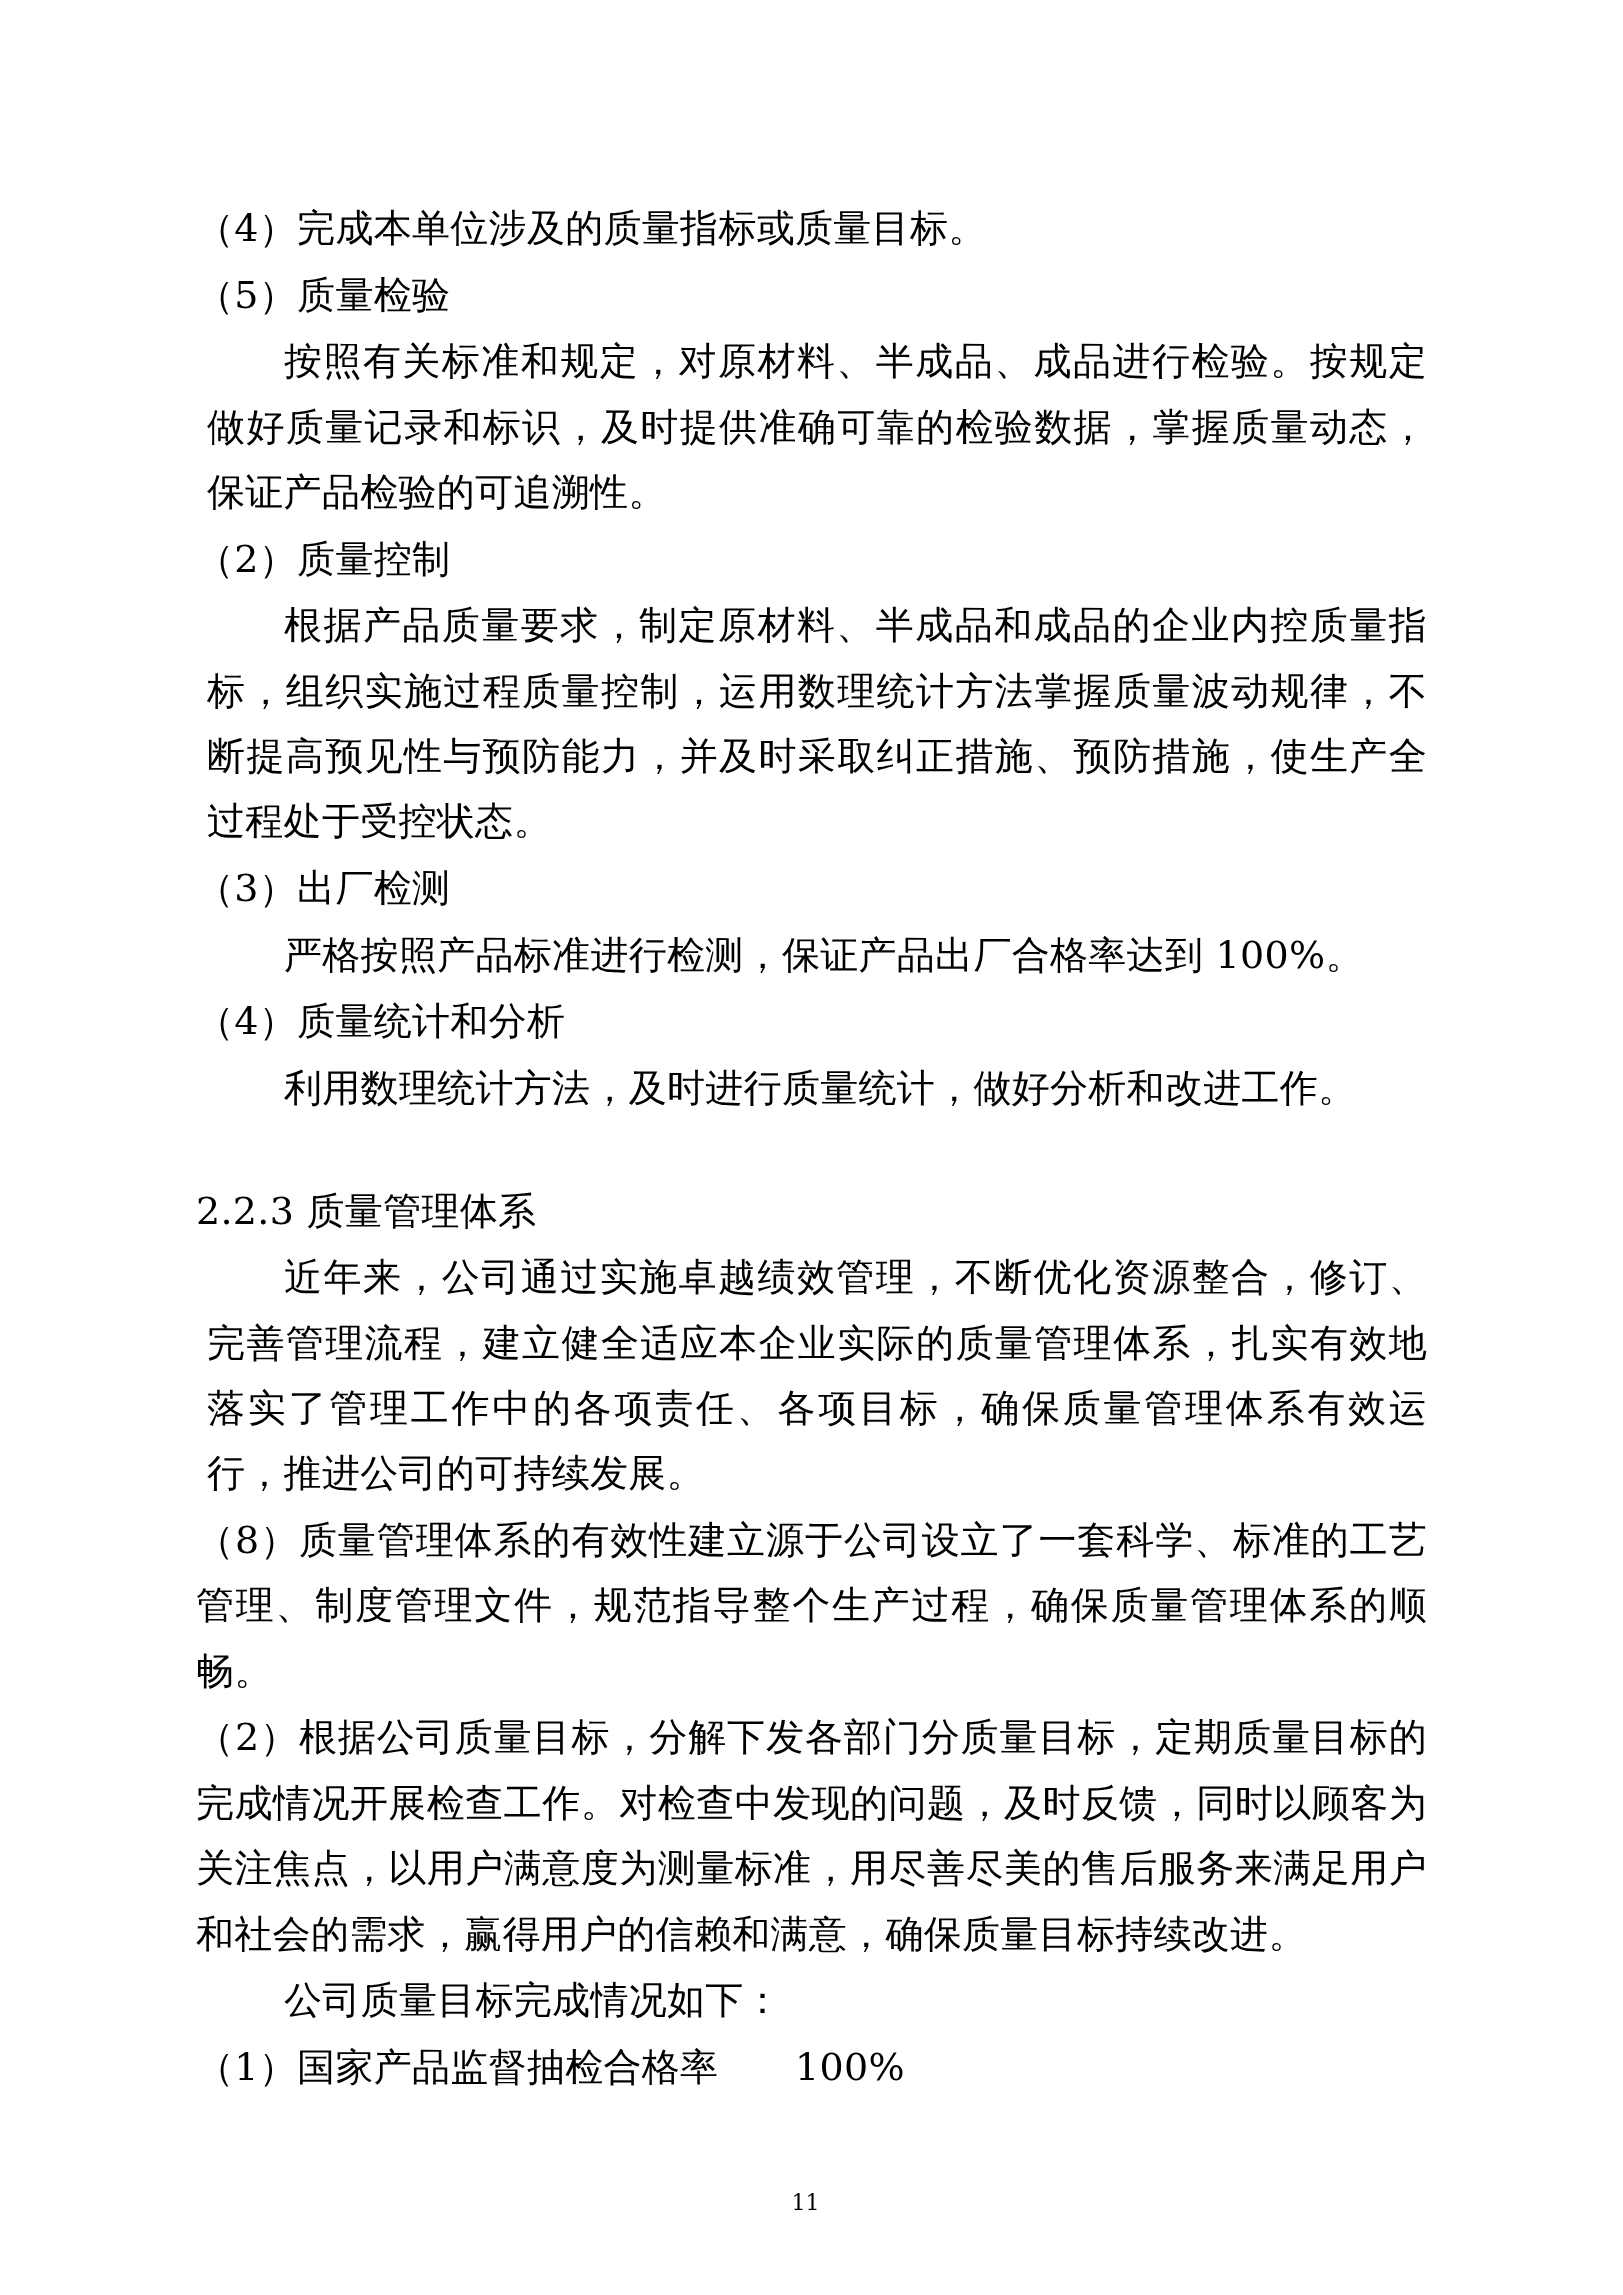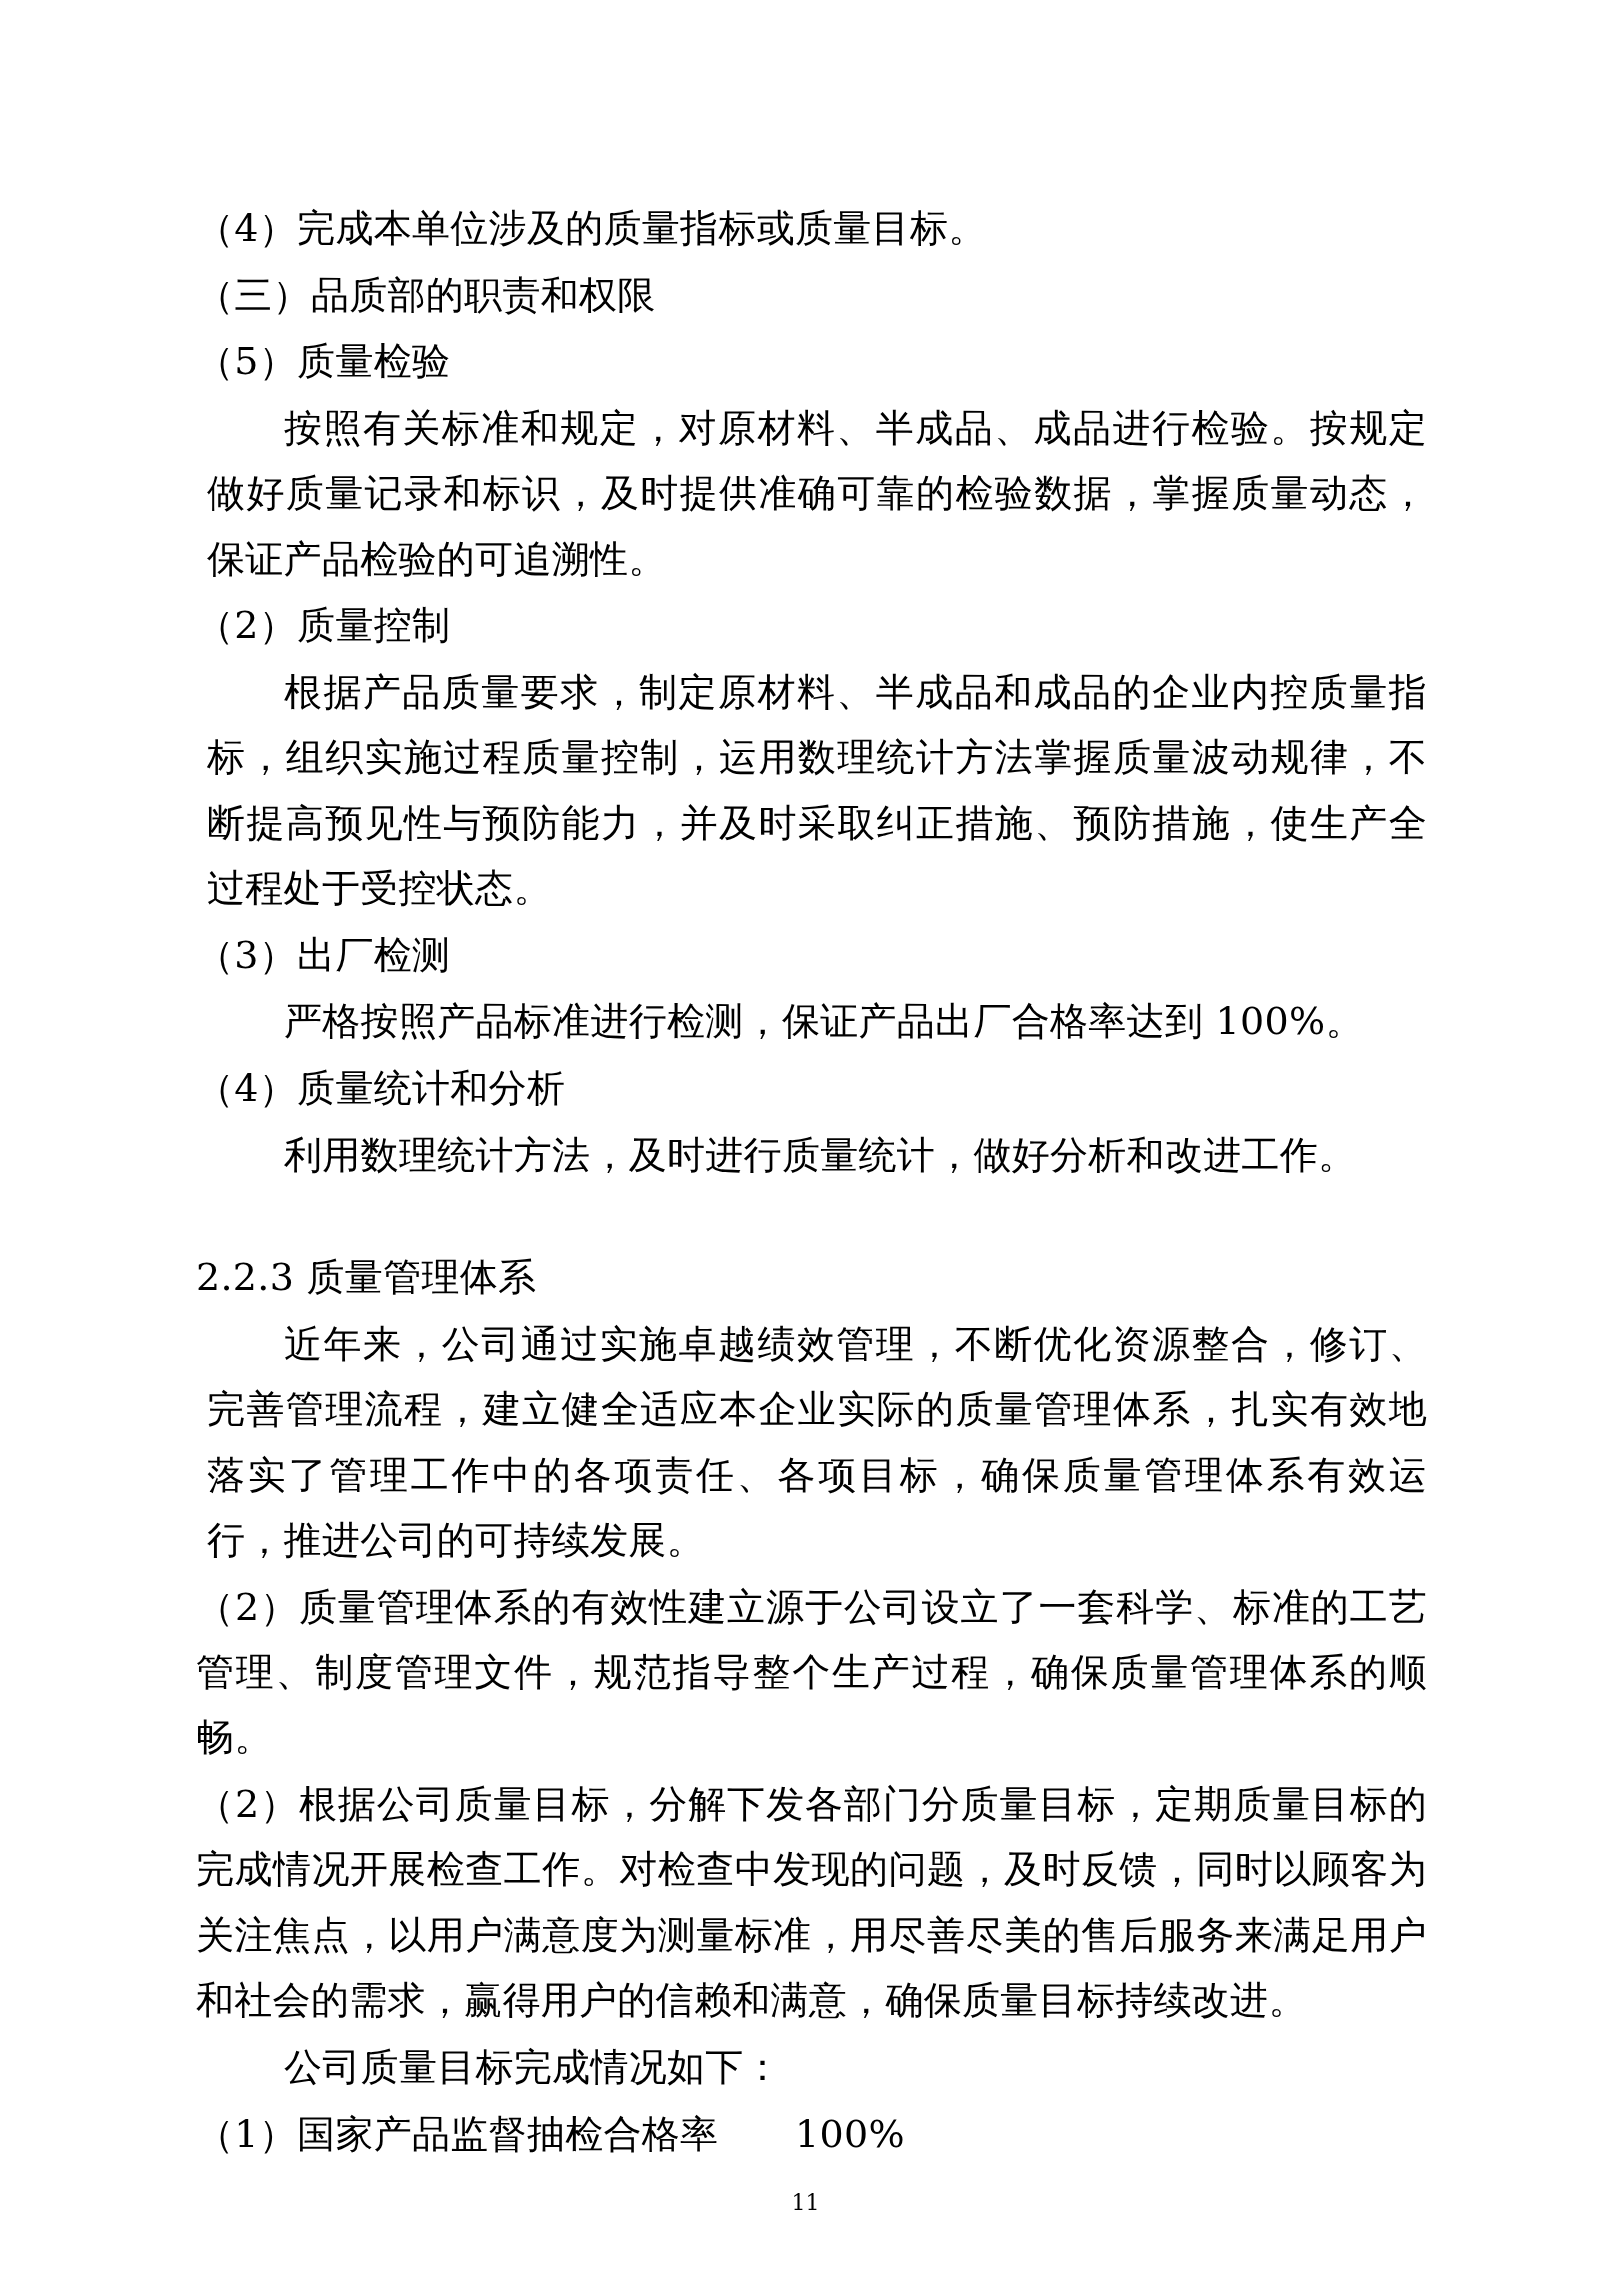--- a/index.html
+++ b/index.html
@@ -51,32 +51,31 @@
     font-family: "DejaVu Serif", serif;
     color: #000000;
   }
 </style>
 </head>
 <body>
 
 <div class="page">
   <div class="doc-body" id="doc-body">
       <p class="para">（4）完成本单位涉及的质量指标或质量目标。</p>
-      <p class="para">（三）品质部的职责和权限</p>
       <p class="para">（5）质量检验</p>
       <p class="para indent">按照有关标准和规定，对原材料、半成品、成品进行检验。按规定做好质量记录和标识，及时提供准确可靠的检验数据，掌握质量动态，保证产品检验的可追溯性。</p>
       <p class="para">（2）质量控制</p>
       <p class="para indent">根据产品质量要求，制定原材料、半成品和成品的企业内控质量指标，组织实施过程质量控制，运用数理统计方法掌握质量波动规律，不断提高预见性与预防能力，并及时采取纠正措施、预防措施，使生产全过程处于受控状态。</p>
       <p class="para">（3）出厂检测</p>
       <p class="para indent">严格按照产品标准进行检测，保证产品出厂合格率达到 100%。</p>
       <p class="para">（4）质量统计和分析</p>
       <p class="para indent">利用数理统计方法，及时进行质量统计，做好分析和改进工作。</p>
       <div class="spacer-block"></div>
       <p class="section-head">2.2.3 质量管理体系</p>
       <p class="para indent">近年来，公司通过实施卓越绩效管理，不断优化资源整合，修订、完善管理流程，建立健全适应本企业实际的质量管理体系，扎实有效地落实了管理工作中的各项责任、各项目标，确保质量管理体系有效运行，推进公司的可持续发展。</p>
-      <p class="para">（2）质量管理体系的有效性建立源于公司设立了一套科学、标准的工艺管理、制度管理文件，规范指导整个生产过程，确保质量管理体系的顺畅。</p>
+      <p class="para">（8）质量管理体系的有效性建立源于公司设立了一套科学、标准的工艺管理、制度管理文件，规范指导整个生产过程，确保质量管理体系的顺畅。</p>
       <p class="para">（2）根据公司质量目标，分解下发各部门分质量目标，定期质量目标的完成情况开展检查工作。对检查中发现的问题，及时反馈，同时以顾客为关注焦点，以用户满意度为测量标准，用尽善尽美的售后服务来满足用户和社会的需求，赢得用户的信赖和满意，确保质量目标持续改进。</p>
       <p class="para indent">公司质量目标完成情况如下：</p>
       <p class="para">（1）国家产品监督抽检合格率　　100%</p>
     </div>
   <div class="page-number">11</div>
 </div>
 
 
 </body></html>

